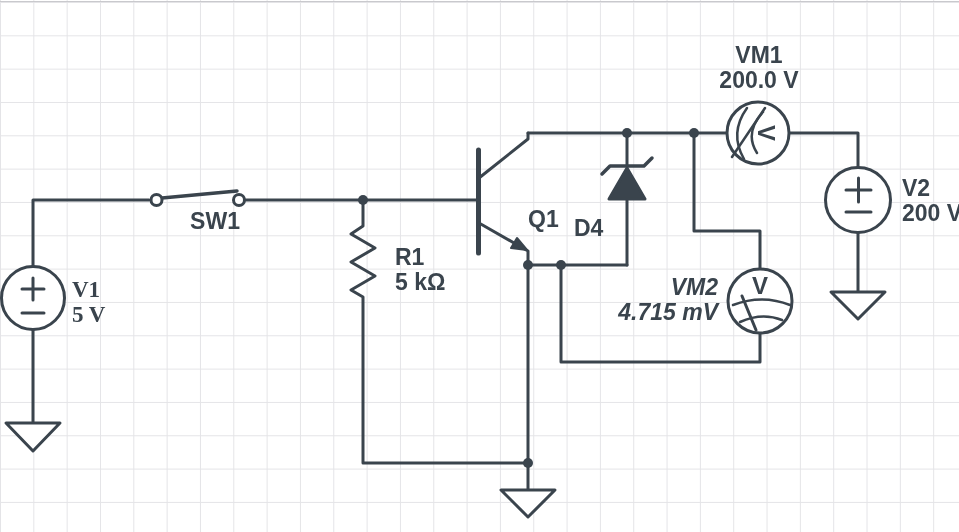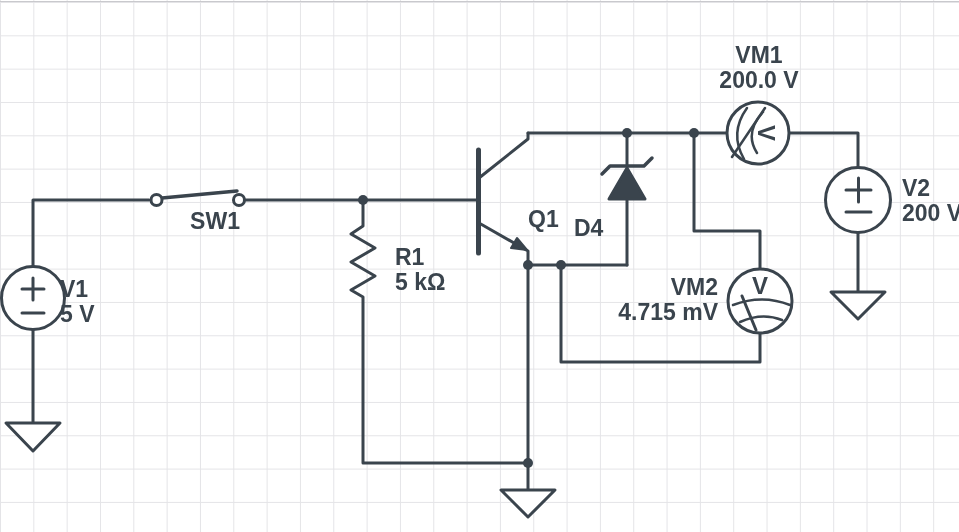--- a/index.html
+++ b/index.html
@@ -23,21 +23,21 @@
   .lbl{
     position:absolute;
     color:#3a444d;
     font-size:23px;
     font-weight:700;
     line-height:25px;
     white-space:nowrap;
   }
   .lbl .ln{display:block;}
   .c{text-align:center;}
-  .r{text-align:right;}
+  .r{text-align:right;font-style:italic;}
 </style>
 </head>
 <body>
 
 <div class="canvas">
 
   <svg width="959" height="532" viewBox="0 0 959 532" stroke="#3a444d" fill="none" stroke-width="3" stroke-linecap="round" stroke-linejoin="round">
 
     <path d="M 33 266 V 200 H 149"></path>
     <path d="M 245 200 H 476"></path>
@@ -115,21 +115,21 @@
     <g fill="#3a444d" stroke="none">
       <circle cx="363" cy="200" r="5"></circle>
       <circle cx="627" cy="133" r="5"></circle>
       <circle cx="694" cy="133" r="5"></circle>
       <circle cx="528" cy="265" r="5"></circle>
       <circle cx="561" cy="265" r="5"></circle>
       <circle cx="528" cy="463" r="5"></circle>
     </g>
   </svg>
 
-  <div class="lbl" style="left:60px;top:277px;">
+  <div class="lbl" style="left:72px;top:277px;font-family:Liberation Serif, serif;">
     <span class="ln">V1</span>
     <span class="ln">5 V</span>
   </div>
 
   <div class="lbl c" style="left:185px;top:209px;width:60px;">
     <span class="ln">SW1</span>
   </div>
 
   <div class="lbl" style="left:368px;top:245px;margin-left:27px;">
     <span class="ln">R1</span>

